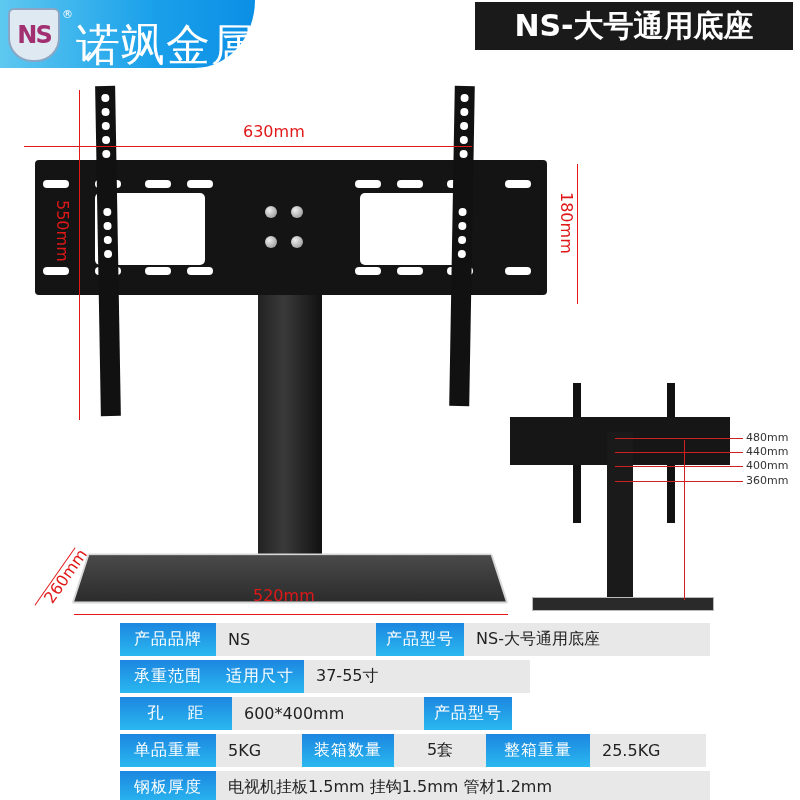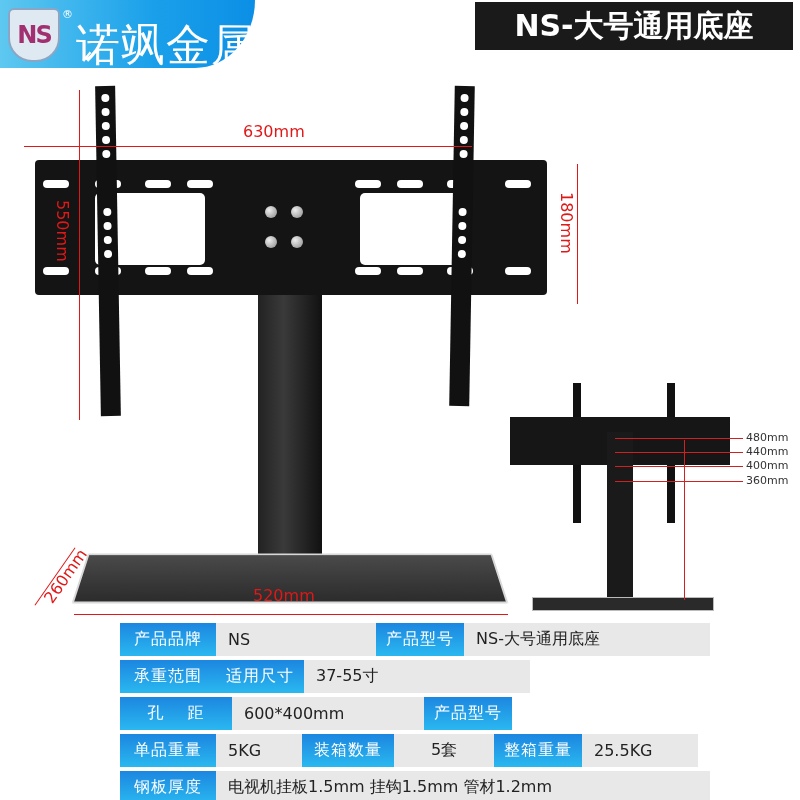--- a/index.html
+++ b/index.html
@@ -151,21 +151,21 @@
   </div>
   <div class="row">
     <div class="lab" style="width:112px;white-space:pre">孔　 距</div>
     <div class="val" style="width:192px">600*400mm</div>
     <div class="lab" style="width:88px">产品型号</div>
   </div>
   <div class="row">
     <div class="lab" style="width:96px">单品重量</div>
     <div class="val" style="width:86px">5KG</div>
     <div class="lab" style="width:92px">装箱数量</div>
-    <div class="val" style="width:100px;justify-content:center;padding-left:0">5套</div>
-    <div class="lab" style="width:88px">整箱重量</div>
+    <div class="val" style="width:92px;justify-content:center;padding-left:0">5套</div>
+    <div class="lab" style="width:104px">整箱重量</div>
     <div class="val" style="width:116px">25.5KG</div>
   </div>
   <div class="row">
     <div class="lab" style="width:96px">钢板厚度</div>
     <div class="val" style="width:494px">电视机挂板1.5mm 挂钩1.5mm 管材1.2mm</div>
   </div>
 </div>
 
 </body></html>

